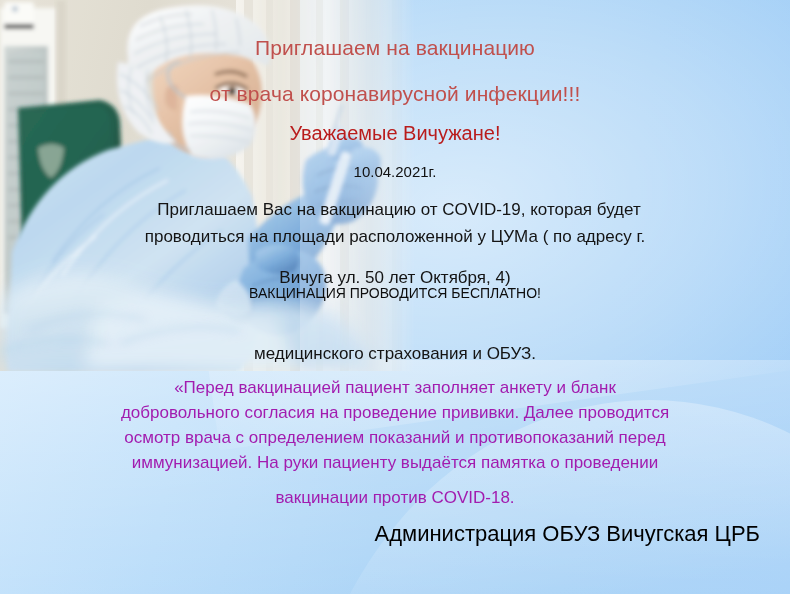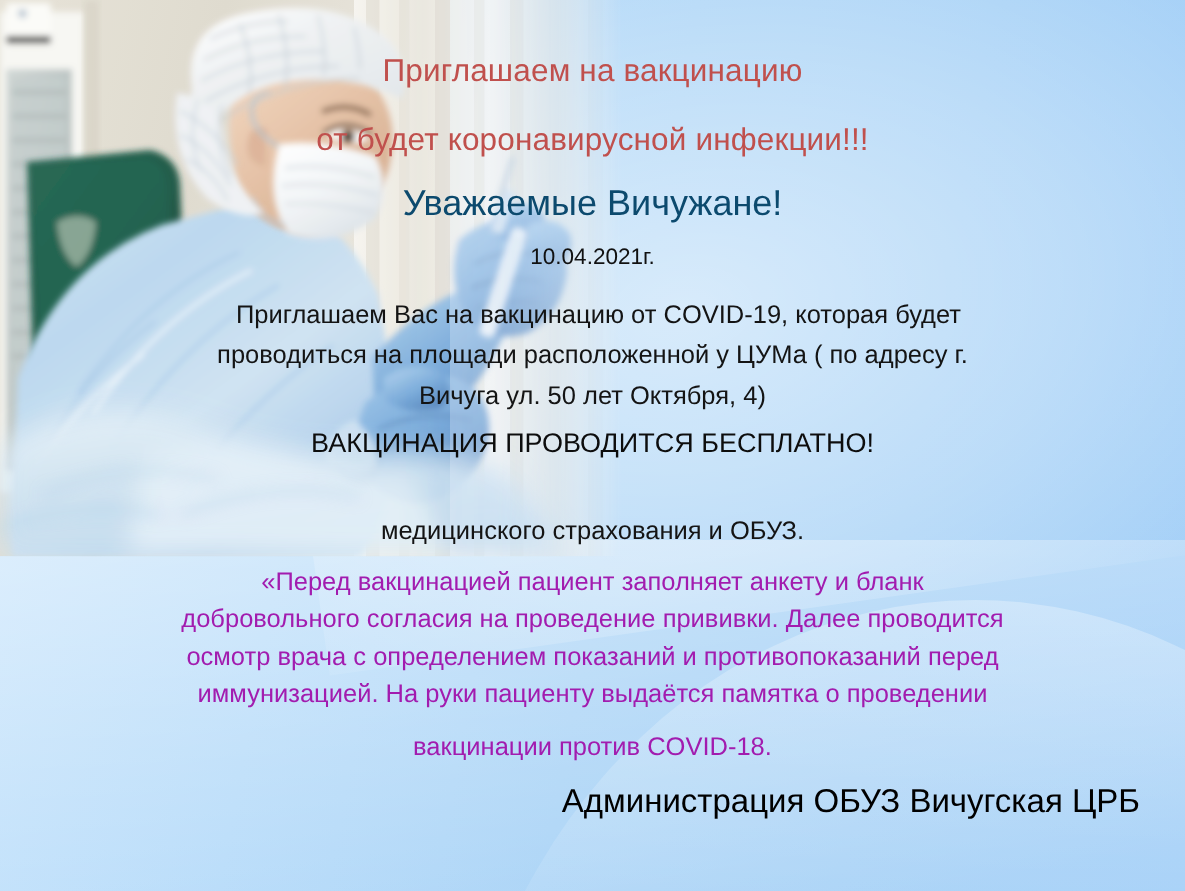--- a/index.html
+++ b/index.html
@@ -110,37 +110,37 @@
     line-height: 1.15;
   }
 
   .t-head {
     color: #c0504d;
     font-size: 21px;
     letter-spacing: 0.1px;
   }
 
   .t-greet {
-    color: #0c4a6e;
-    font-size: 24px;
+    color: #b91c1c;
+    font-size: 20px;
   }
 
   .t-date {
     color: #111111;
     font-size: 15px;
   }
 
   .t-body {
     color: #141414;
     font-size: 17px;
   }
 
   .t-free {
     color: #0d0d0d;
-    font-size: 18px;
+    font-size: 14px;
   }
 
   .t-quote {
     color: #a21caf;
     font-size: 17px;
   }
 
   .t-sign {
     color: #000000;
     font-size: 22px;
@@ -402,29 +402,29 @@
 
       <rect x="0" y="0" width="415" height="371" fill="#ffffff" opacity="0.06"></rect>
       <rect x="300" y="0" width="115" height="371" fill="#eaf3fb" opacity="0.30"></rect>
     </svg>
   </div>
 
   <div class="text-layer">
 
     <div class="line t-head" style="left:0; right:0; top:36px;">Приглашаем на вакцинацию</div>
 
-    <div class="line t-head" style="left:0; right:0; top:82px;">от будет коронавирусной инфекции!!!</div>
+    <div class="line t-head" style="left:0; right:0; top:82px;">от врача коронавирусной инфекции!!!</div>
 
     <div class="line t-greet" style="left:0; right:0; top:122px;">Уважаемые  Вичужане!</div>
 
     <div class="line t-date" style="left:0; right:0; top:163px;">10.04.2021г.</div>
 
     <div class="line t-body" style="left:0; right:15px; top:200px;margin-left:23px;">Приглашаем Вас на вакцинацию от COVID-19, которая будет</div>
     <div class="line t-body" style="left:0; right:0; top:227px;">проводиться  на площади  расположенной у ЦУМа  ( по адресу г.</div>
-    <div class="line t-body" style="left:0; right:0; top:254px;">Вичуга  ул. 50 лет Октября, 4)</div>
+    <div class="line t-body" style="left:0; right:0; top:268px;">Вичуга  ул. 50 лет Октября, 4)</div>
 
     <div class="line t-free" style="left:0; right:0; top:285px;">ВАКЦИНАЦИЯ ПРОВОДИТСЯ БЕСПЛАТНО!</div>
 
     <div class="line t-body" style="left:0; right:0; top:344px;">медицинского страхования и ОБУЗ.</div>
 
     <div class="line t-quote" style="left:0; right:0; top:378px;">«Перед вакцинацией пациент заполняет анкету и бланк</div>
     <div class="line t-quote" style="left:0; right:0; top:403px;">добровольного согласия на проведение прививки. Далее проводится</div>
     <div class="line t-quote" style="left:0; right:0; top:428px;">осмотр врача с определением показаний и противопоказаний перед</div>
     <div class="line t-quote" style="left:0; right:0; top:453px;">иммунизацией. На руки пациенту выдаётся памятка о проведении</div>
     <div class="line t-quote" style="left:0; right:0; top:488px;">вакцинации против COVID-18.</div>

